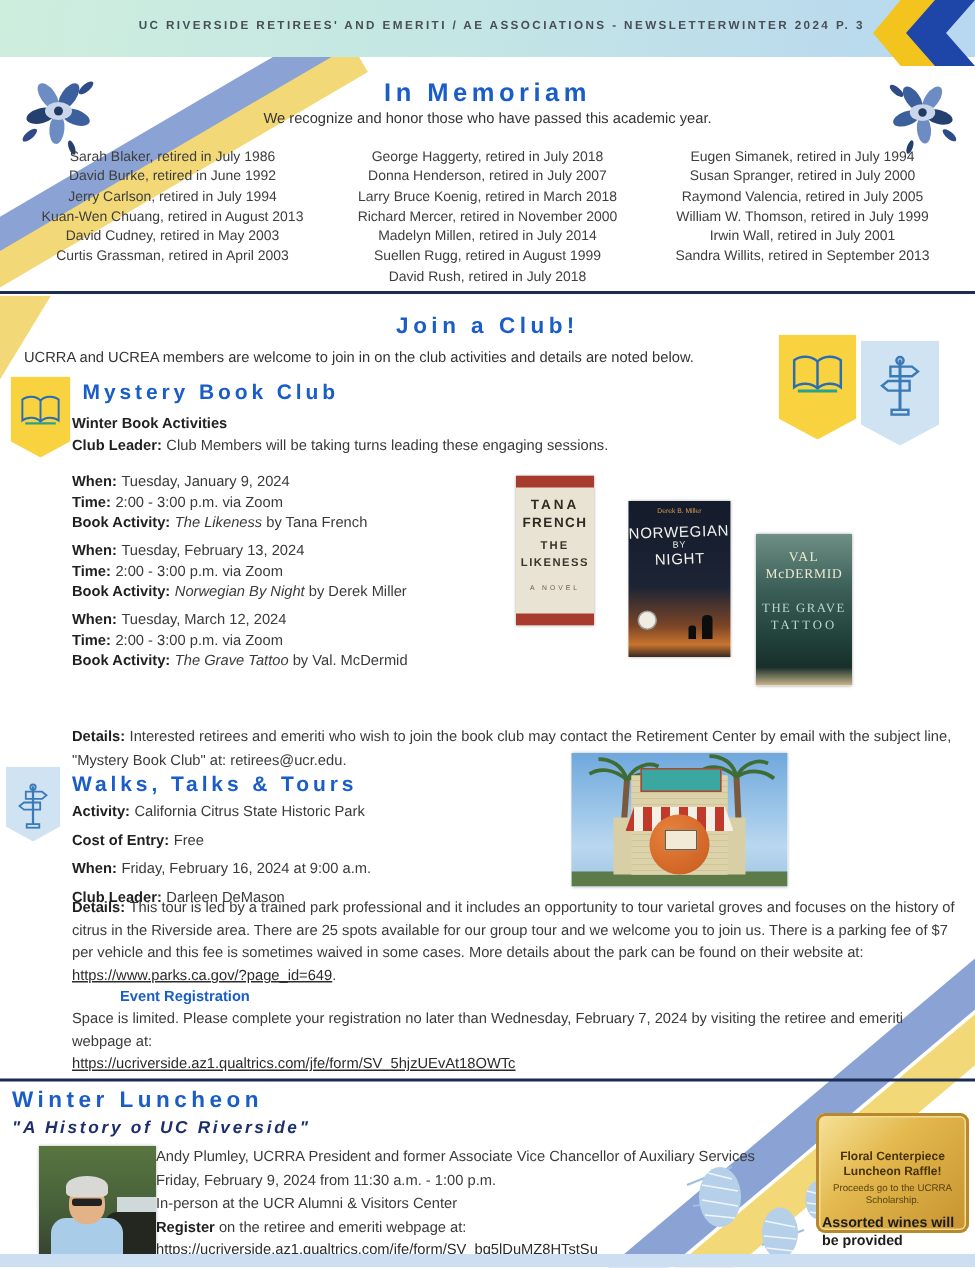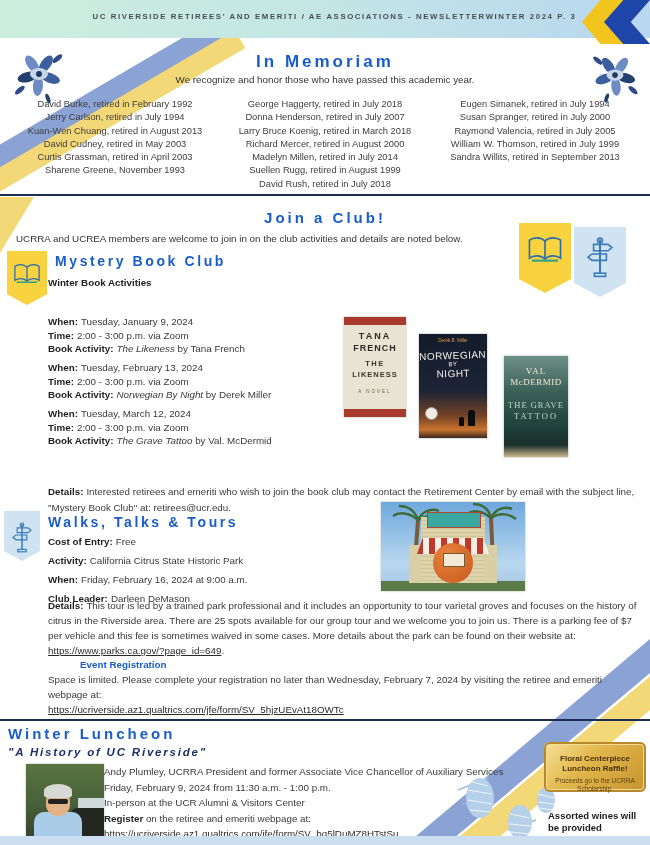--- a/index.html
+++ b/index.html
@@ -41,21 +41,21 @@
   a.link{color:#2b2b2b;text-decoration:underline;cursor:pointer;}
   .fields .ln{line-height:19px;}
   
   .badge{position:absolute;z-index:1;display:flex;align-items:flex-start;justify-content:center;
     clip-path:polygon(0 0,100% 0,100% 80%,50% 100%,0 80%);}
   .badge.yellow{background:#f8d23f;}
   .badge.lightblue{background:#cfe3f2;}
   .badge svg{margin-top:9px;}
   
   .cover{position:absolute;z-index:1;box-shadow:0 0 2px rgba(0,0,0,.35);overflow:hidden;}
-  .cover1{left:344px;top:317px;width:62px;height:100px;background:#e9e3d3;}
+  .cover1{left:344px;top:317px;width:52px;height:100px;background:#e9e3d3;}
   .cover1 .band{position:absolute;left:0;width:100%;height:8px;background:#a83a2e;}
   .cover1 .band.top{top:0}.cover1 .band.bot{bottom:0}
   .cover1 .t1{position:absolute;top:14px;width:100%;text-align:center;font-size:9px;font-weight:bold;
     letter-spacing:2px;color:#2e2a24;}
   .cover1 .t2{position:absolute;top:26px;width:100%;text-align:center;font-size:9px;font-weight:bold;
     letter-spacing:1px;color:#2e2a24;}
   .cover1 .t3{position:absolute;top:42px;width:100%;text-align:center;font-size:7.5px;font-weight:bold;
     letter-spacing:1.5px;color:#3a352c;}
   .cover1 .t4{position:absolute;top:53px;width:100%;text-align:center;font-size:7.5px;font-weight:bold;
     letter-spacing:1px;color:#3a352c;}
@@ -102,24 +102,24 @@
   .andy .head{position:absolute;bottom:22px;left:20px;width:24px;height:26px;background:#e3b287;border-radius:45%;}
   .andy .hair{position:absolute;bottom:40px;left:18px;width:28px;height:14px;background:#d8d8d4;border-radius:50% 50% 20% 20%;}
   .andy .shades{position:absolute;bottom:34px;left:22px;width:20px;height:5px;background:#222;border-radius:2px;}
   
   .wt-title{left:48px;top:514px;}
   .wl-title{left:8px;top:725px;font-size:15px;letter-spacing:3px;}
   .wl-sub{left:8px;top:746px;font-size:11.5px;font-weight:bold;font-style:italic;
     letter-spacing:1.8px;color:#1c2f6b;}
   .wl-lines{left:104px;top:764px;width:445px;}
   .wl-lines .ln{line-height:15.5px;}
-  .ticket{position:absolute;left:544px;top:742px;width:102px;height:50px;z-index:2;
+  .ticket{position:absolute;left:544px;top:742px;width:102px;height:80px;z-index:2;
     background:linear-gradient(135deg,#f7e49b 0%,#e3b84e 40%,#c6922e 100%);
     border-radius:6px;box-shadow:inset 0 0 0 2px #b8892c, inset 0 0 0 3px #f3dc92;
-    text-align:center;padding-top:12px;box-sizing:border-box;}
+    text-align:center;padding-top:24px;box-sizing:border-box;}
   .ticket .r1{font-size:8px;font-weight:bold;color:#47320a;line-height:10px;}
   .ticket .r2{font-size:6.5px;color:#5a4310;line-height:8px;margin-top:3px;}
   .wines{position:absolute;left:548px;top:810px;width:100px;text-align:left;
     font-size:9.5px;font-weight:bold;color:#1c1c1c;line-height:11.5px;z-index:2;}
   .event-title{left:48px;top:659px;font-size:9.8px;margin-left:32px;}
   .flower{position:absolute;z-index:1;}
   .pines{position:absolute;left:448px;top:760px;z-index:1;}
 </style>
 </head>
 <body>
@@ -167,41 +167,42 @@
       <ellipse rx="6" ry="2.5" transform="rotate(140) translate(25,0)" fill="#2e4a87"></ellipse>
       <ellipse rx="5" ry="2" transform="rotate(70) translate(26,0)" fill="#24406e"></ellipse>
     </g>
   </svg>
 
   <div class="abs center memoriam-sub">We recognize and honor those who have passed this academic year.</div>
   <div class="abs center blue-head memoriam-title">In Memoriam</div>
 
   <div class="names">
     <div class="col">
-      <p>David Burke, retired in February 1992</p>
+      <p>Sarah Blaker, retired in July 1986</p>
+      <p>David Burke, retired in June 1992</p>
       <p>Jerry Carlson, retired in July 1994</p>
       <p>Kuan-Wen Chuang, retired in August 2013</p>
       <p>David Cudney, retired in May 2003</p>
       <p>Curtis Grassman, retired in April 2003</p>
-      <p>Sharene Greene, November 1993</p>
     </div>
     <div class="col">
       <p>George Haggerty, retired in July 2018</p>
       <p>Donna Henderson, retired in July 2007</p>
       <p>Larry Bruce Koenig, retired in March 2018</p>
-      <p>Richard Mercer, retired in August 2000</p>
+      <p>Richard Mercer, retired in November 2000</p>
       <p>Madelyn Millen, retired in July 2014</p>
       <p>Suellen Rugg, retired in August 1999</p>
       <p>David Rush, retired in July 2018</p>
     </div>
     <div class="col">
       <p>Eugen Simanek, retired in July 1994</p>
       <p>Susan Spranger, retired in July 2000</p>
       <p>Raymond Valencia, retired in July 2005</p>
       <p>William W. Thomson, retired in July 1999</p>
+      <p>Irwin Wall, retired in July 2001</p>
       <p>Sandra Willits, retired in September 2013</p>
     </div>
   </div>
 
   <div class="rule" style="top:194px;"></div>
 
   <div class="abs center blue-head join-title">Join a Club!</div>
   <div class="abs join-intro">UCRRA and UCREA members are welcome to join in on the club activities and details are noted below.</div>
 
   <div class="badge yellow" style="left:519px;top:223px;width:52px;height:70px;">
@@ -223,20 +224,23 @@
 
   <div class="badge yellow" style="left:7px;top:251px;width:40px;height:54px;">
     <svg width="28" height="28" viewBox="0 0 44 38">
       <path d="M22 8 C17 3 8 3 3 7 L3 29 C8 25 17 25 22 30 C27 25 36 25 41 29 L41 7 C36 3 27 3 22 8 Z" fill="none" stroke="#2a6db0" stroke-width="2"></path>
       <line x1="22" y1="8" x2="22" y2="30" stroke="#2a6db0" stroke-width="2"></line>
       <path d="M6 32 L38 32" stroke="#2aa18a" stroke-width="2.5"></path>
     </svg>
   </div>
   <div class="abs section-title" style="left:55px;top:253px;">Mystery Book Club</div>
   <div class="abs bold-line" style="left:48px;top:277px;">Winter Book Activities</div>
+  <div class="abs ln" style="left:48px;top:291px;">
+    <b>Club Leader:</b><span>Club Members will be taking turns leading these engaging sessions.</span>
+  </div>
 
   <div class="abs" style="left:48px;top:315px;">
     <div class="ln"><b>When:</b><span>Tuesday, January 9, 2024</span></div>
     <div class="ln"><b>Time:</b><span>2:00 - 3:00 p.m. via Zoom</span></div>
     <div class="ln"><b>Book Activity:</b><i>The Likeness</i><span> by Tana French</span></div>
   </div>
   <div class="abs" style="left:48px;top:361px;">
     <div class="ln"><b>When:</b><span>Tuesday, February 13, 2024</span></div>
     <div class="ln"><b>Time:</b><span>2:00 - 3:00 p.m. via Zoom</span></div>
     <div class="ln"><b>Book Activity:</b><i>Norwegian By Night</i><span> by Derek Miller</span></div>
@@ -283,22 +287,22 @@
       <line x1="20" y1="4" x2="20" y2="46" stroke="#3a7ab8" stroke-width="2.5"></line>
       <circle cx="20" cy="5" r="3" fill="none" stroke="#3a7ab8" stroke-width="2"></circle>
       <polygon points="12,10 30,10 35,14 30,18 12,18" fill="none" stroke="#3a7ab8" stroke-width="2"></polygon>
       <polygon points="28,22 10,22 5,26 10,30 28,30" fill="none" stroke="#3a7ab8" stroke-width="2"></polygon>
       <rect x="13" y="46" width="14" height="4" fill="none" stroke="#3a7ab8" stroke-width="2"></rect>
     </svg>
   </div>
   <div class="abs section-title wt-title">Walks, Talks &amp; Tours</div>
 
   <div class="abs fields" style="left:48px;top:532px;">
+    <div class="ln"><b>Activity:</b><span>California Citrus State Historic Park</span></div>
     <div class="ln"><b>Cost of Entry:</b><span>Free</span></div>
-    <div class="ln"><b>Activity:</b><span>California Citrus State Historic Park</span></div>
     <div class="ln"><b>When:</b><span>Friday, February 16, 2024 at 9:00 a.m.</span></div>
     <div class="ln"><b>Club Leader:</b><span>Darleen DeMason</span></div>
   </div>
 
   <div class="photo park">
     <svg width="144" height="89" style="position:absolute;left:0;top:0;">
       <path d="M34 60 L37 18" stroke="#7a5a3a" stroke-width="4" fill="none"></path>
       <g stroke="#3f6b35" stroke-width="2.5" fill="none">
         <path d="M37 18 C28 10 18 10 12 14"></path>
           <path d="M37 18 C34 8 26 4 18 4"></path>

